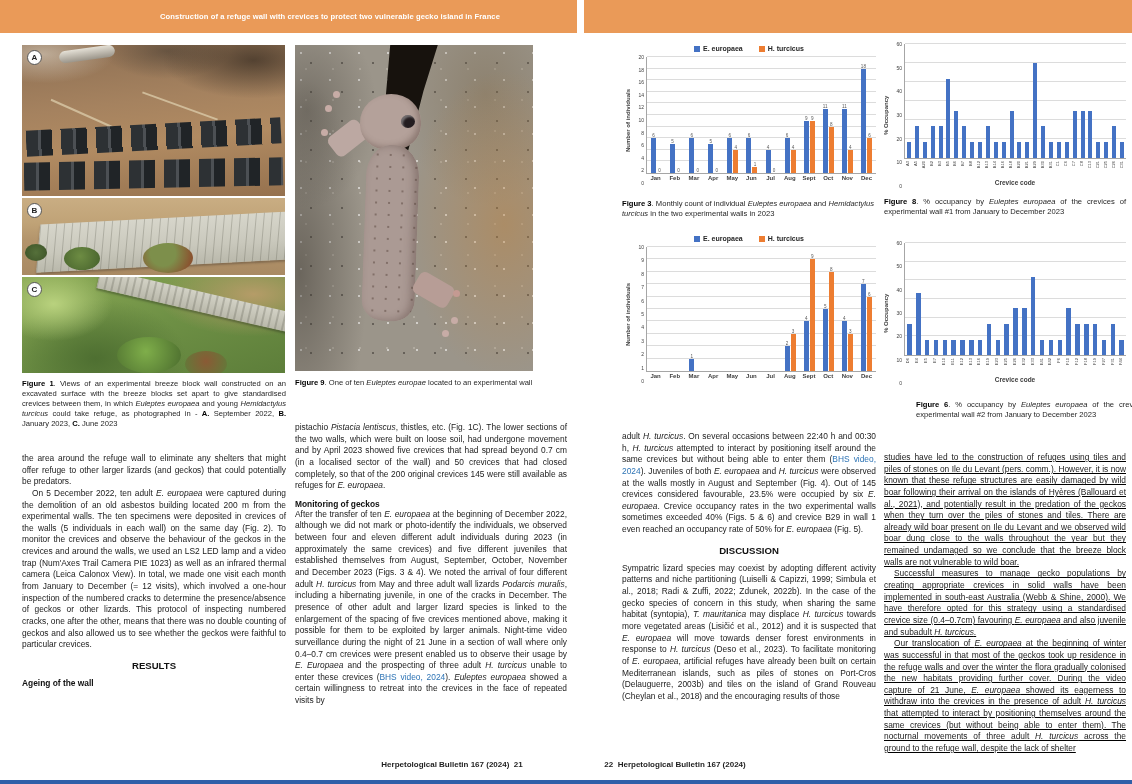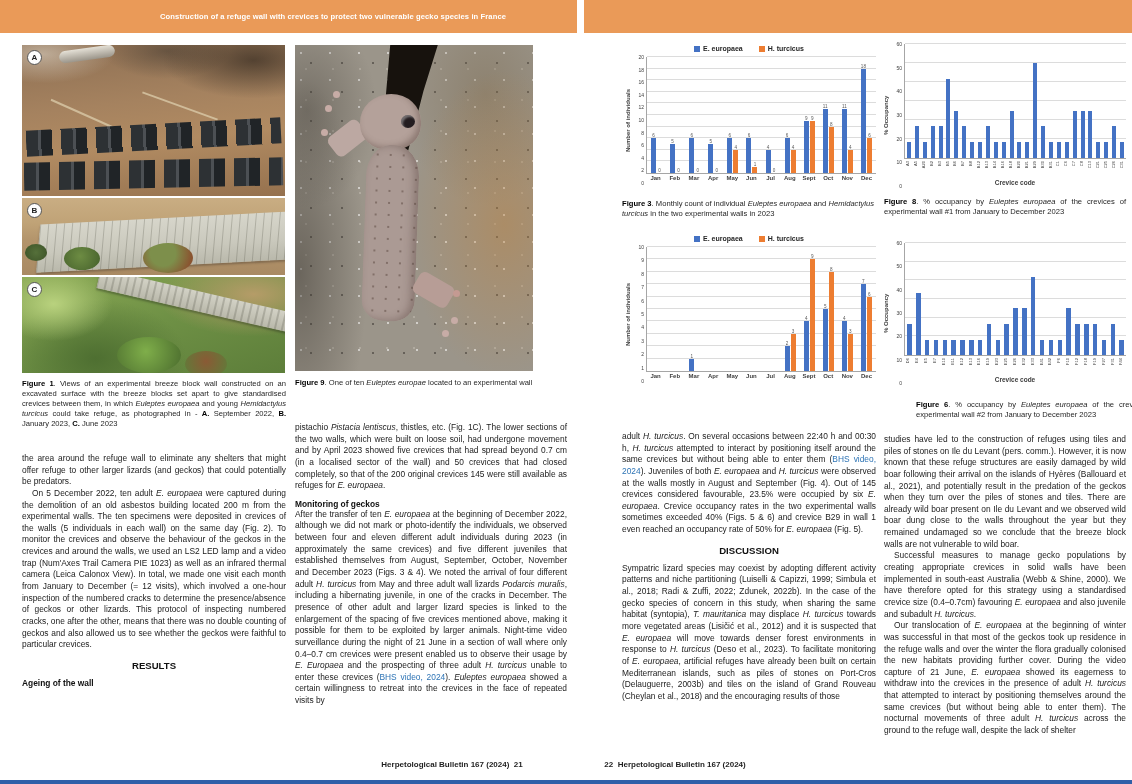--- a/index.html
+++ b/index.html
@@ -123,21 +123,21 @@
   .xcell.rot span{writing-mode:vertical-rl;transform:rotate(180deg);font-size:4px;line-height:1;letter-spacing:0;}
   .xaxis-title{text-align:center;font-size:6.5px;font-weight:bold;color:#404040;margin-top:1px;min-height:1px;}
 </style>
 </head>
 <body>
 
 <div id="page">
 
   <div class="hdr-bar hdr-left"></div>
   <div class="hdr-bar hdr-right"></div>
-  <div class="hdr-title">Construction of a refuge wall with crevices to protect two vulnerable gecko species in France</div>
+  <div class="hdr-title">Construction of a refuge wall with crevices to protect two vulnerable gecko island in France</div>
 
   <div class="photo photoA">
     <div class="pipe"></div>
     <div class="stick s1"></div>
     <div class="stick s2"></div>
     <div class="blkrow r1"></div>
     <div class="blkrow r2"></div>
     <div class="ph-label">A</div>
   </div>
   <div class="photo photoB">
@@ -1037,21 +1037,21 @@
             </div>
           </div>
         <div class="xaxis-title">Crevice code</div>
       </div>
     </div>
   </div>
   <div class="fig-caption" style="left:884px;top:400px;width:242px;margin-left:32px;">
     <b>Figure 6</b><span>. % occupancy by <i><i>Euleptes europae</i>a</i> of the crevices of experimental wall #2 from January to December 2023</span>
   </div>
 
-  <div class="abs" style="left:884px;top:434px;width:242px;">
+  <div class="abs" style="left:884px;top:452px;width:242px;text-decoration:underline;">
     <p class="para">studies have led to the construction of refuges using tiles and piles of stones on Ile du Levant (pers. comm.). However, it is now known that these refuge structures are easily damaged by wild boar following their arrival on the islands of Hyères (Ballouard et al., 2021), and potentially result in the predation of the geckos when they turn over the piles of stones and tiles. There are already wild boar present on Ile du Levant and we observed wild boar dung close to the walls throughout the year but they remained undamaged so we conclude that the breeze block walls are not vulnerable to wild boar.</p>
     <p class="para indent">Successful measures to manage gecko populations by creating appropriate crevices in solid walls have been implemented in south-east Australia (Webb &amp; Shine, 2000). We have therefore opted for this strategy using a standardised crevice size (0.4–0.7cm) favouring <i>E. europaea</i> and also juvenile and subadult <i>H. turcicus</i>.</p>
     <p class="para indent">Our translocation of <i>E. europaea</i> at the beginning of winter was successful in that most of the geckos took up residence in the refuge walls and over the winter the flora gradually colonised the new habitats providing further cover. During the video capture of 21 June, <i>E. europaea</i> showed its eagerness to withdraw into the crevices in the presence of adult <i>H. turcicus</i> that attempted to interact by positioning themselves around the same crevices (but without being able to enter them). The nocturnal movements of three adult <i>H. turcicus</i> across the ground to the refuge wall, despite the lack of shelter</p>
   </div>
 
   <div class="footer" style="left:550px;">
     <span>22</span>&nbsp;&nbsp;<span>Herpetological Bulletin 167 (2024)</span>
   </div>
 
   <div class="bottom-line"></div>

